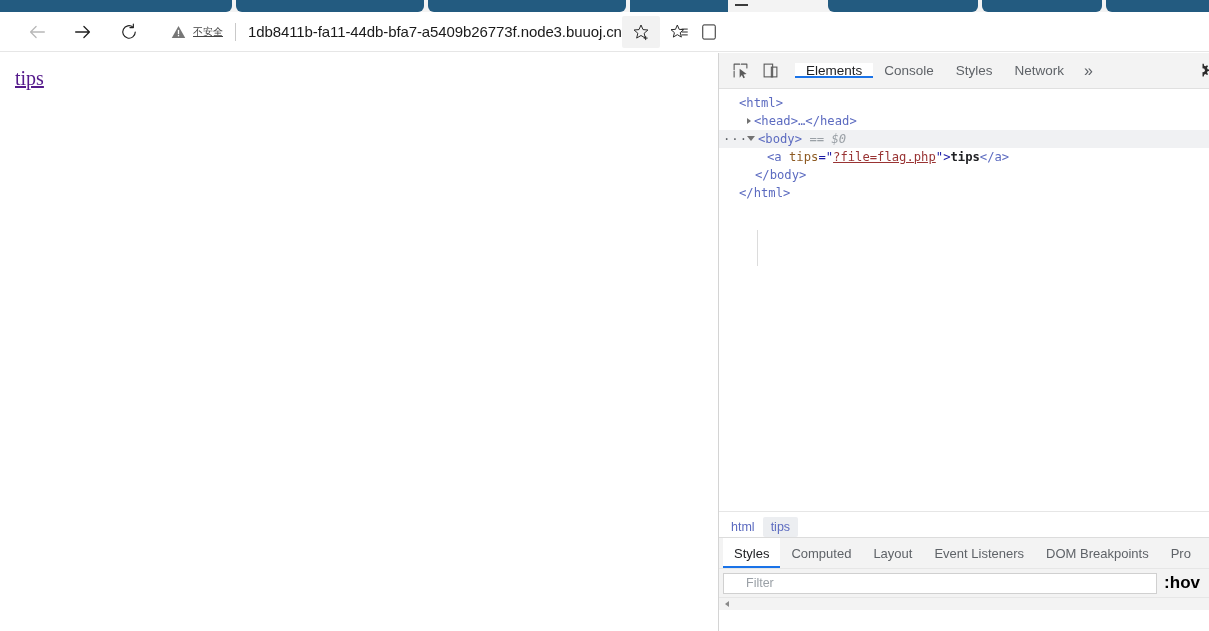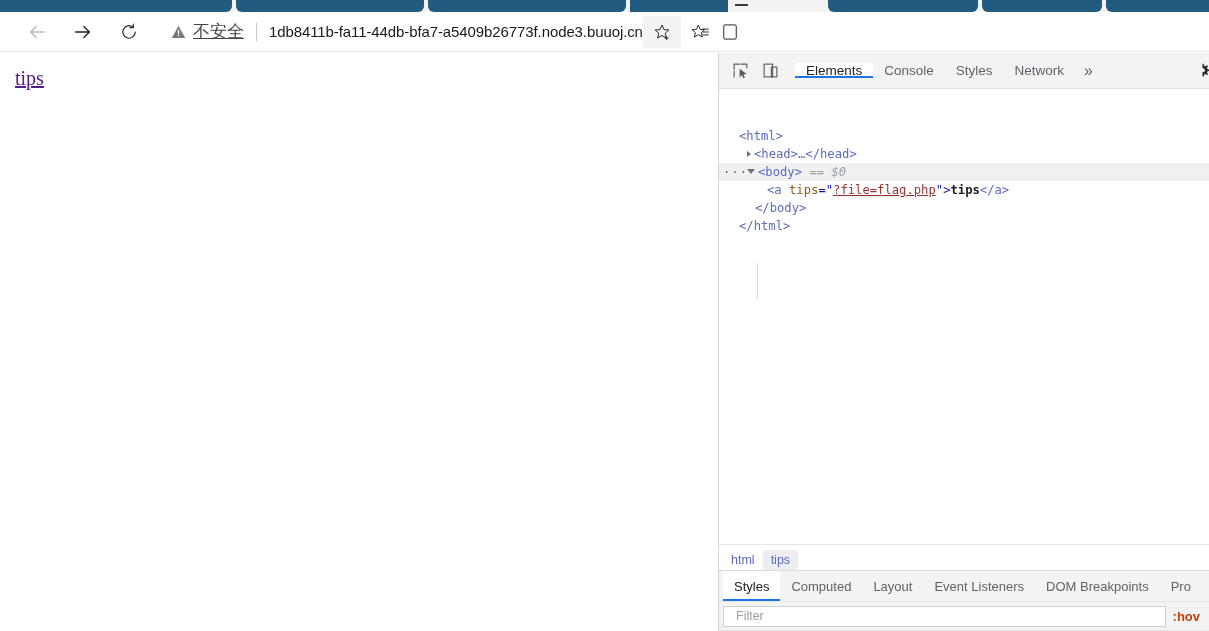--- a/index.html
+++ b/index.html
@@ -56,21 +56,21 @@
     position: relative;
     margin-left: 15px;
     height: 32px;
     flex: 1 1 auto;
     display: flex; align-items: center;
     background: #ffffff;
     border-radius: 2px;
   }
   .warn-tri { width: 15px; height: 14px; margin-left: 8px; flex:none; }
   .not-secure {
-    font-size: 17px; color: #444; margin-left: 7px;
+    font-size: 10px; color: #444; margin-left: 7px;
     font-family: "DejaVu Sans", sans-serif;
     white-space: nowrap;
     text-decoration: underline;
   }
   .omni-sep {
     width: 1px; height: 18px; background: #c9c9c9;
     margin: 0 12px 0 12px; flex: none;
   }
   .omni-url {
     font-size: 15px; color: #1a1a1a; white-space: nowrap;
@@ -151,21 +151,20 @@
   
   .dom-tree {
     position: relative;
     height: 422px; width: 490px;
     background: #ffffff;
     overflow: hidden;
     font-family: "DejaVu Sans Mono", monospace;
     font-size: 12.2px;
     line-height: 18px;
     padding-top: 5px;
-    margin-top: 33px;
   }
   .dom-row { position: relative; height: 18px; white-space: nowrap; color: #303942; }
   .dom-row.sel { background: #f0f1f3; }
   .dom-row .ind1 { padding-left: 20px; }
   .dom-row .ind2 { padding-left: 28px; }
   .dom-row .ind3 { padding-left: 48px; }
   .dom-row .ind4 { padding-left: 36px; }
 
   .tag { color: #5c6bc0; }
   .attrname { color: #8d5a22; }
@@ -236,28 +235,28 @@
     border-top: 1px solid #e6e6e6;
     display: flex; align-items: center;
   }
   .filter-input {
     flex: 1 1 auto;
     height: 21px; margin: 0 0 0 4px;
     border: 1px solid #d0d0d0;
     background: #ffffff;
     font-size: 12.5px;
     color: #202124;
-    padding: 0 12px;
+    padding: 0 22px;
     outline: none;
     font-family: "Liberation Sans", sans-serif;
   }
   .filter-input::placeholder { color: #9aa0a6; }
   .hov-btn {
     flex: none;
-    font-size: 13px; font-weight: bold; color: #c2410c;
+    font-size: 17px; font-weight: bold; color: #000000;
     padding: 0 9px 0 7px;
     white-space: nowrap;
     font-family: "Liberation Sans", sans-serif;
   }
 
   .scroll-strip {
     height: 13px; width: 490px;
     background: #f3f3f3;
     border-top: 1px solid #e6e6e6;
     display: flex; align-items: center;

